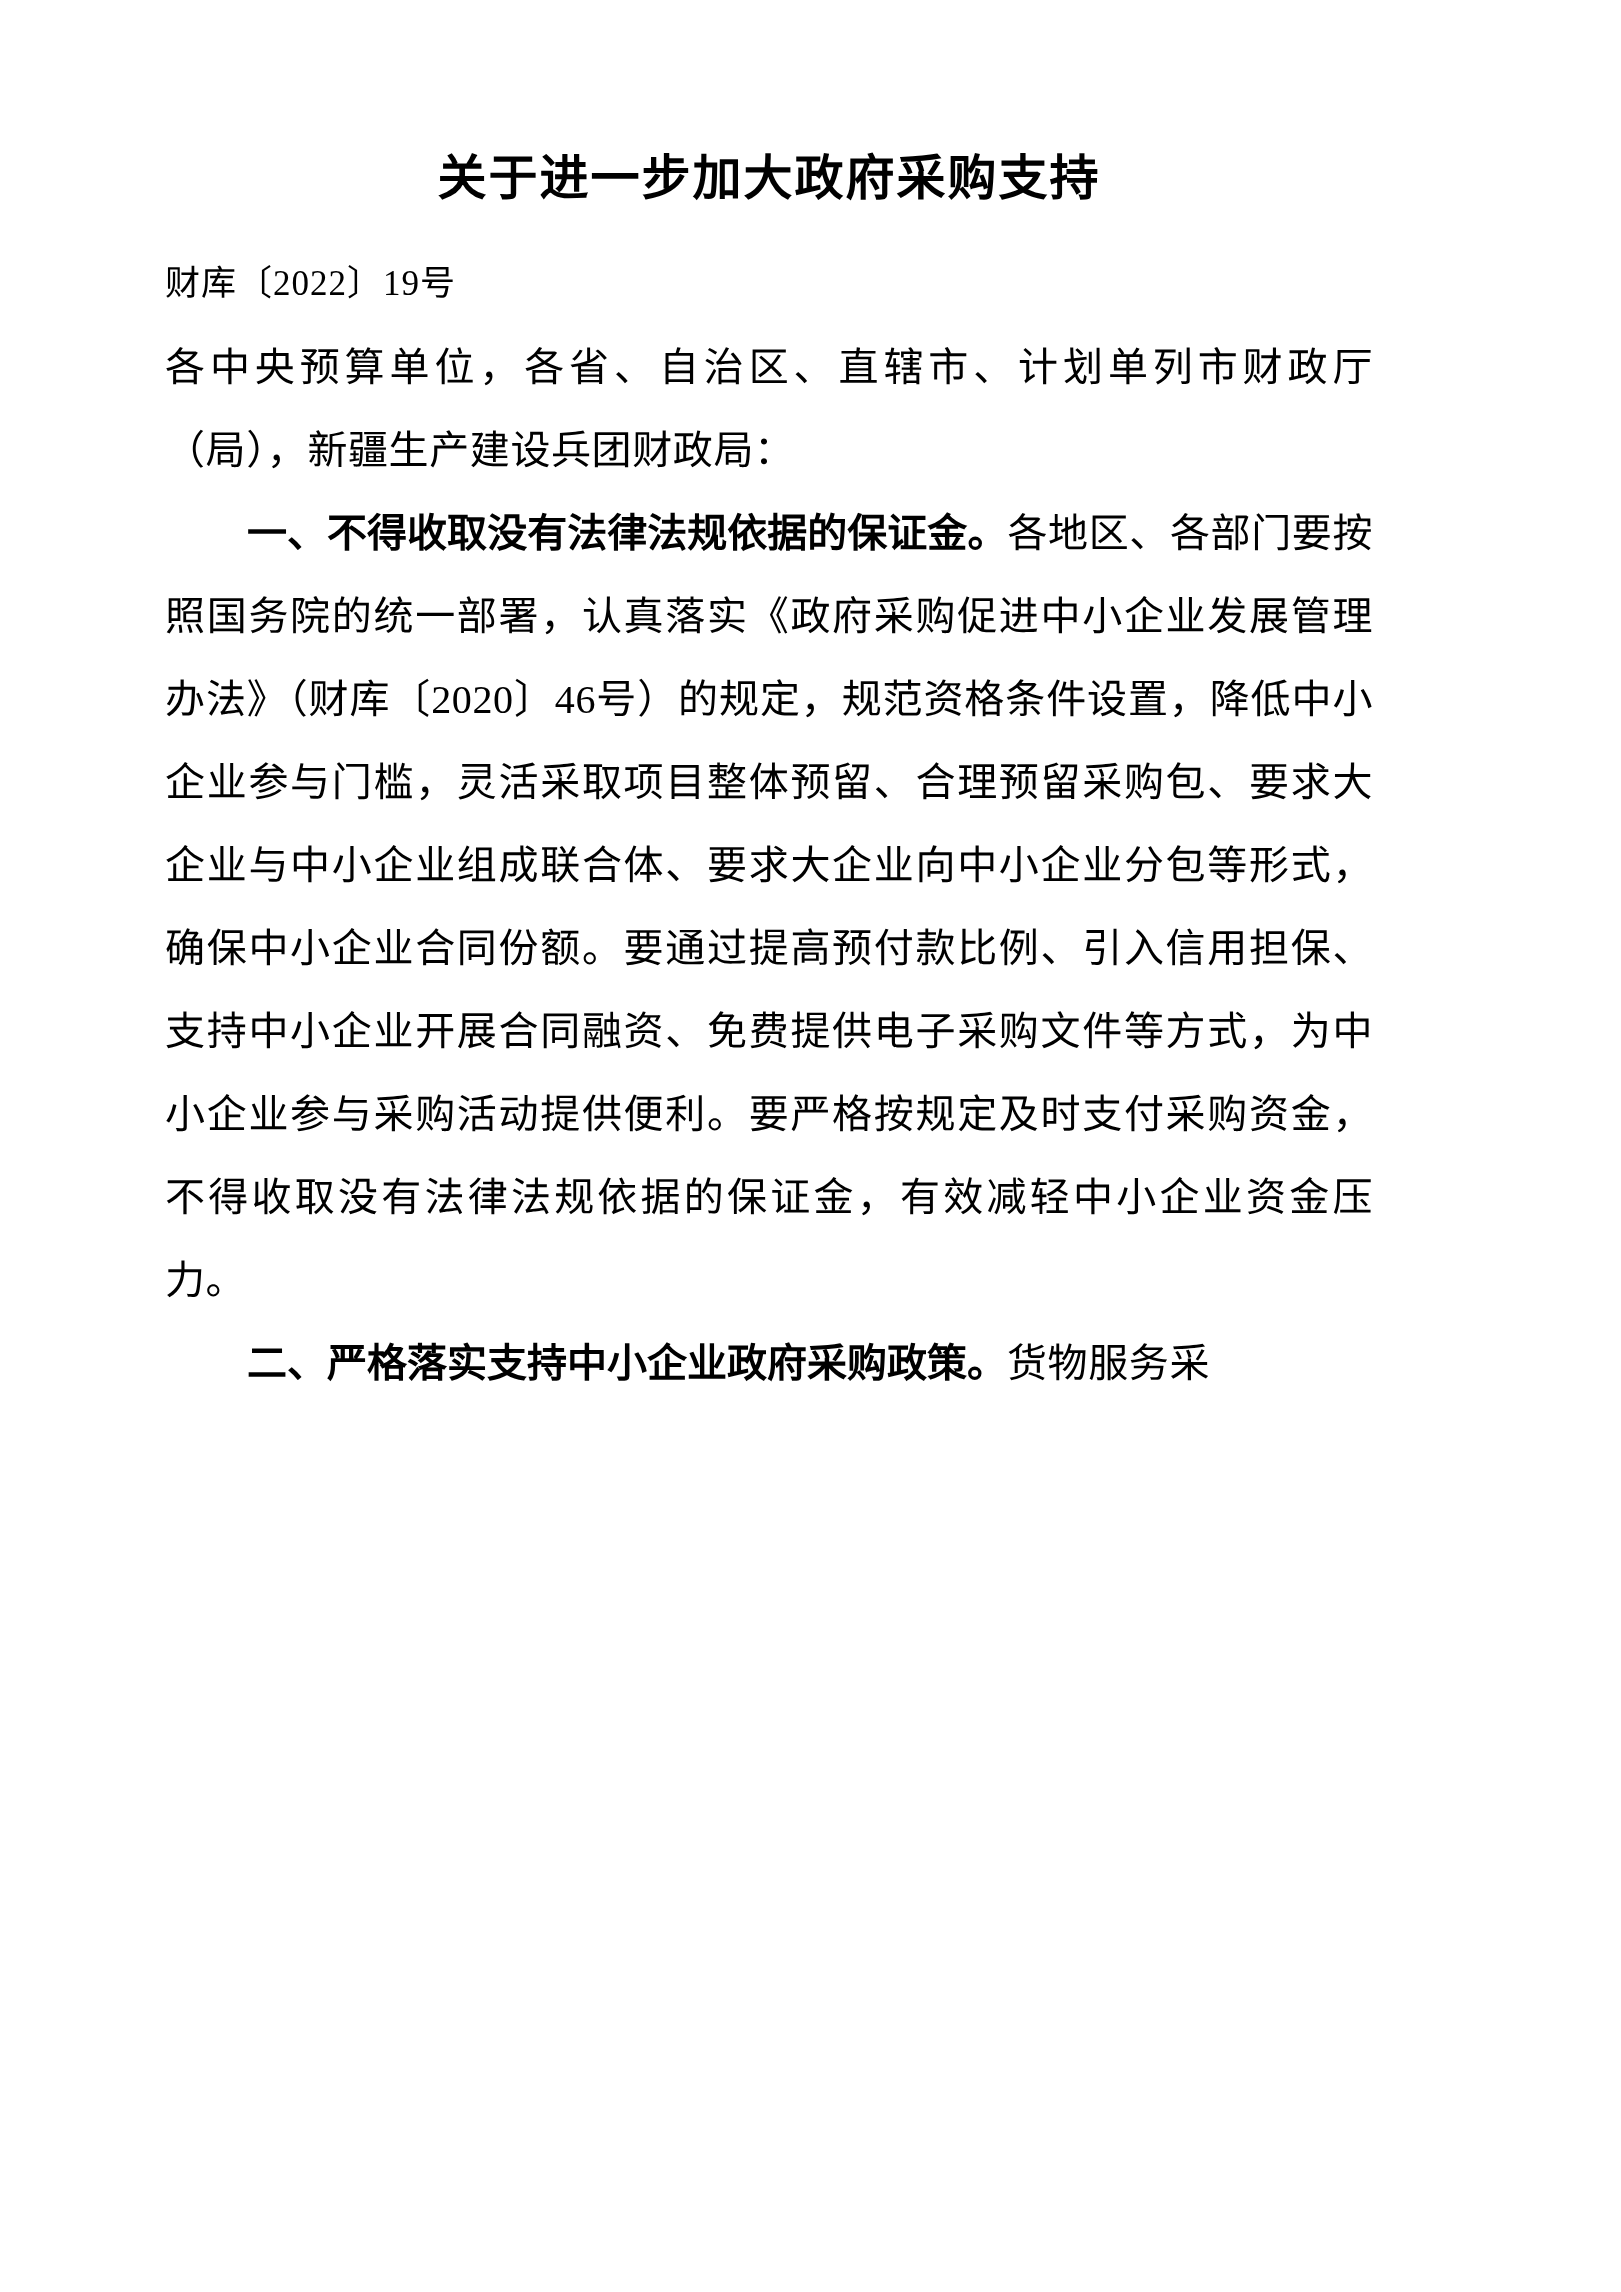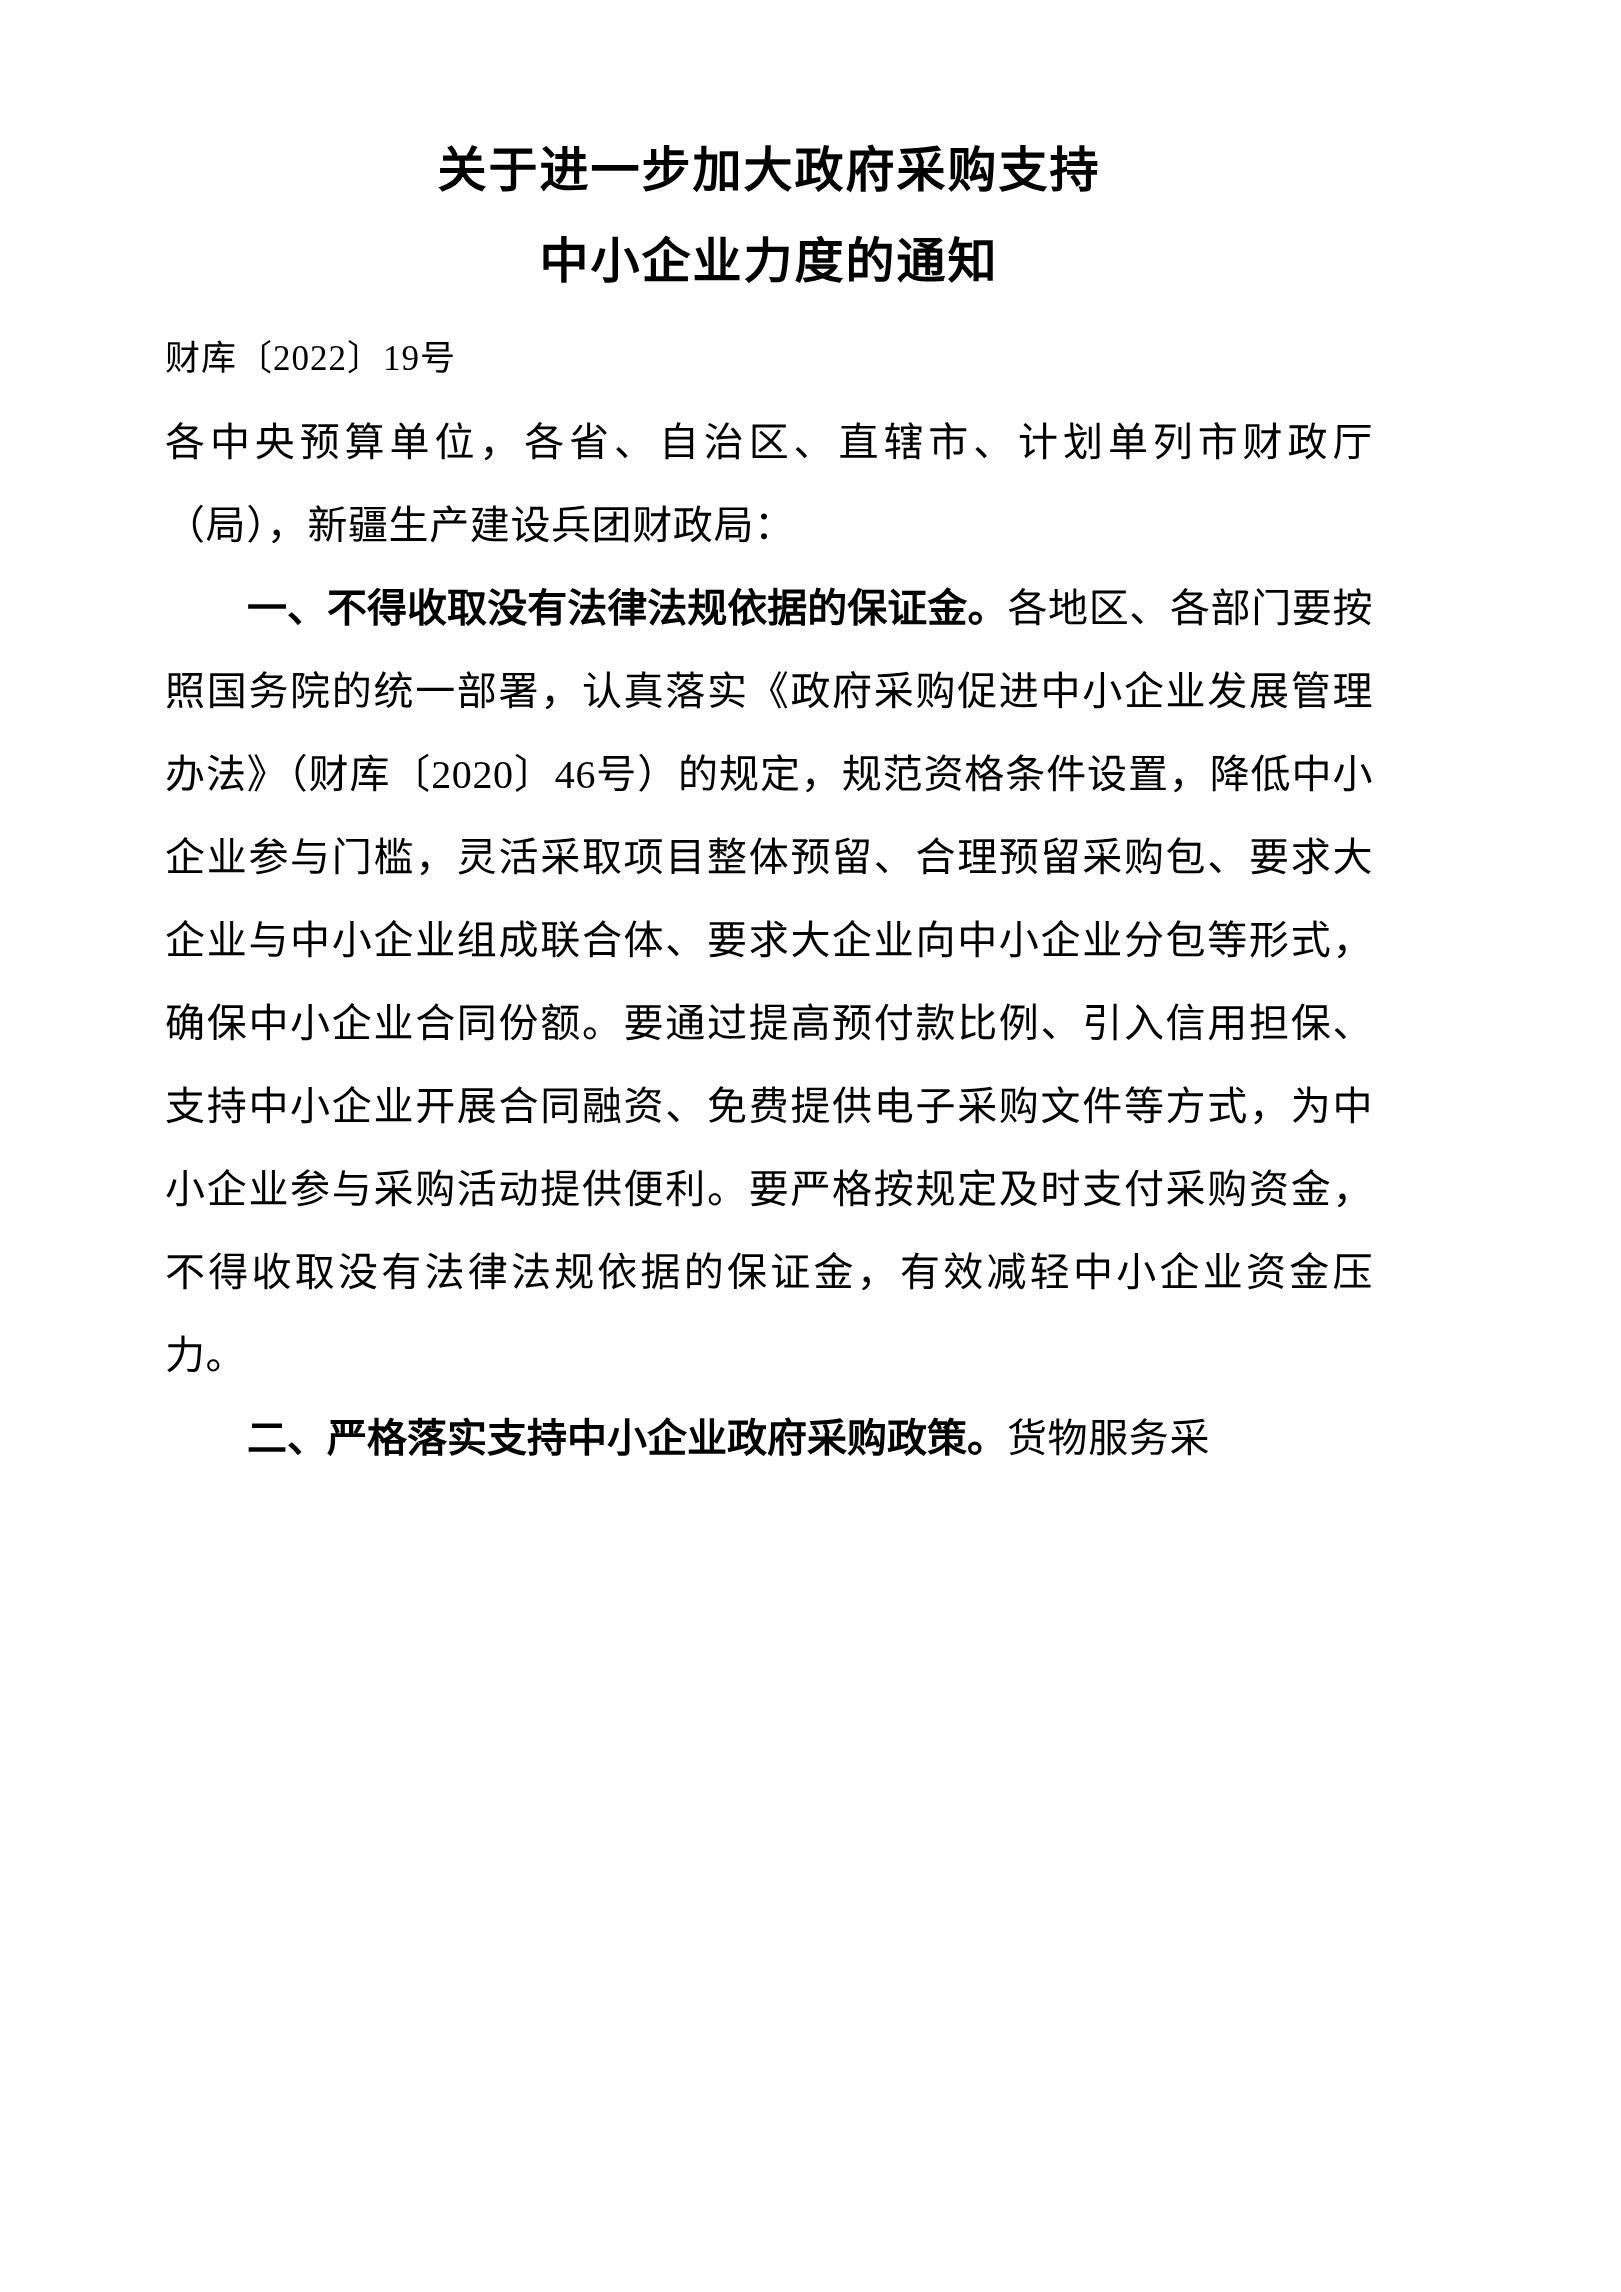--- a/index.html
+++ b/index.html
@@ -20,21 +20,21 @@
     box-sizing: border-box;
   }
   .content {
     position: absolute;
     left: 165px;
     top: 0;
     width: 1208px;
   }
   
   .doc-title {
-    margin: 0;
+    margin: 8px;
     padding-top: 125px;
     text-align: center;
     font-family: "DejaVu Sans", "Liberation Sans", sans-serif;
     font-weight: 700;
     font-size: 49px;
     line-height: 91px;
     letter-spacing: 2px;
     color: #000;
   }
   .doc-title .tline {
@@ -80,21 +80,20 @@
 </style>
 </head>
 <body>
 
 <div class="page">
 
   <div class="content">
 
     <h1 class="doc-title">
       <span class="tline">关于进一步加大政府采购支持</span>
-      <span class="tline">中小企业力度的通知</span>
     </h1>
 
     <div class="doc-number">财库〔2022〕19号</div>
 
     <div class="body-block">
 
       <p class="para noindent">各中央预算单位，各省、自治区、直辖市、计划单列市财政厅（局），新疆生产建设兵团财政局：</p>
 
 
       <p class="para indent"><span class="heading-run">一、不得收取没有法律法规依据的保证金。</span><span>各地区、各部门要按照国务院的统一部署，认真落实《政府采购促进中小企业发展管理办法》（财库〔2020〕46号）的规定，规范资格条件设置，降低中小企业参与门槛，灵活采取项目整体预留、合理预留采购包、要求大企业与中小企业组成联合体、要求大企业向中小企业分包等形式，确保中小企业合同份额。要通过提高预付款比例、引入信用担保、支持中小企业开展合同融资、免费提供电子采购文件等方式，为中小企业参与采购活动提供便利。要严格按规定及时支付采购资金，不得收取没有法律法规依据的保证金，有效减轻中小企业资金压力。</span></p>

